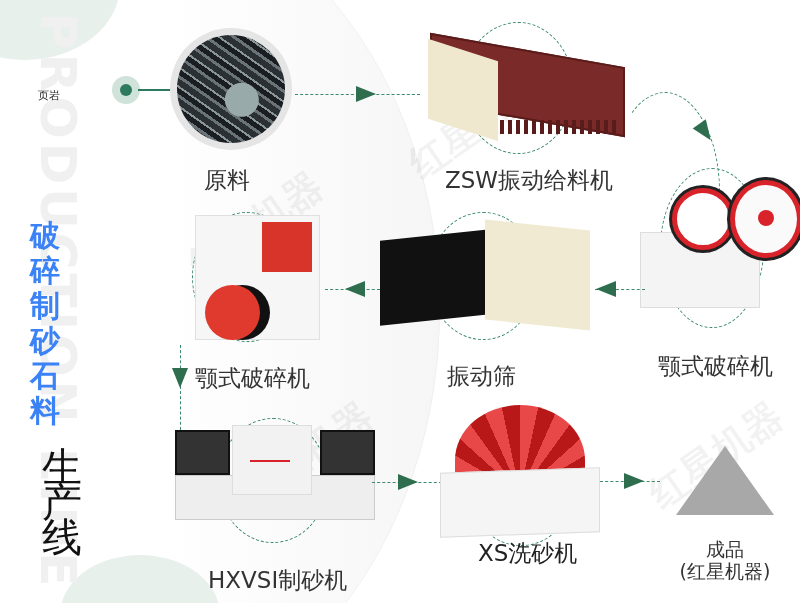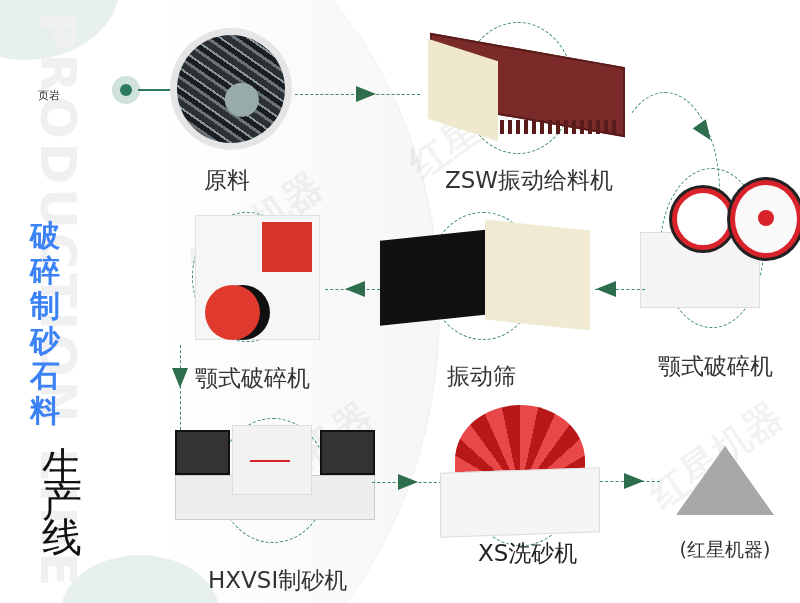--- a/index.html
+++ b/index.html
@@ -142,14 +142,15 @@
 <div class="dashed-ring" style="left:465px;top:418px;width:112px;height:128px;"></div>
 <div class="machine washer-wheel"></div>
 <div class="machine washer-box"></div>
 <div class="label" style="left:478px;top:538px;color:#222;">XS洗砂机</div>
 
 <div class="arrow-line" style="left:600px;top:481px;width:60px;"></div>
 <div class="arrow-head ah-right" style="left:624px;top:473px;"></div>
 
 <div class="triangle"></div>
 <div class="product-label">
+  <div>成品</div>
   <div>(红星机器)</div>
 </div>
 
 </body></html>

